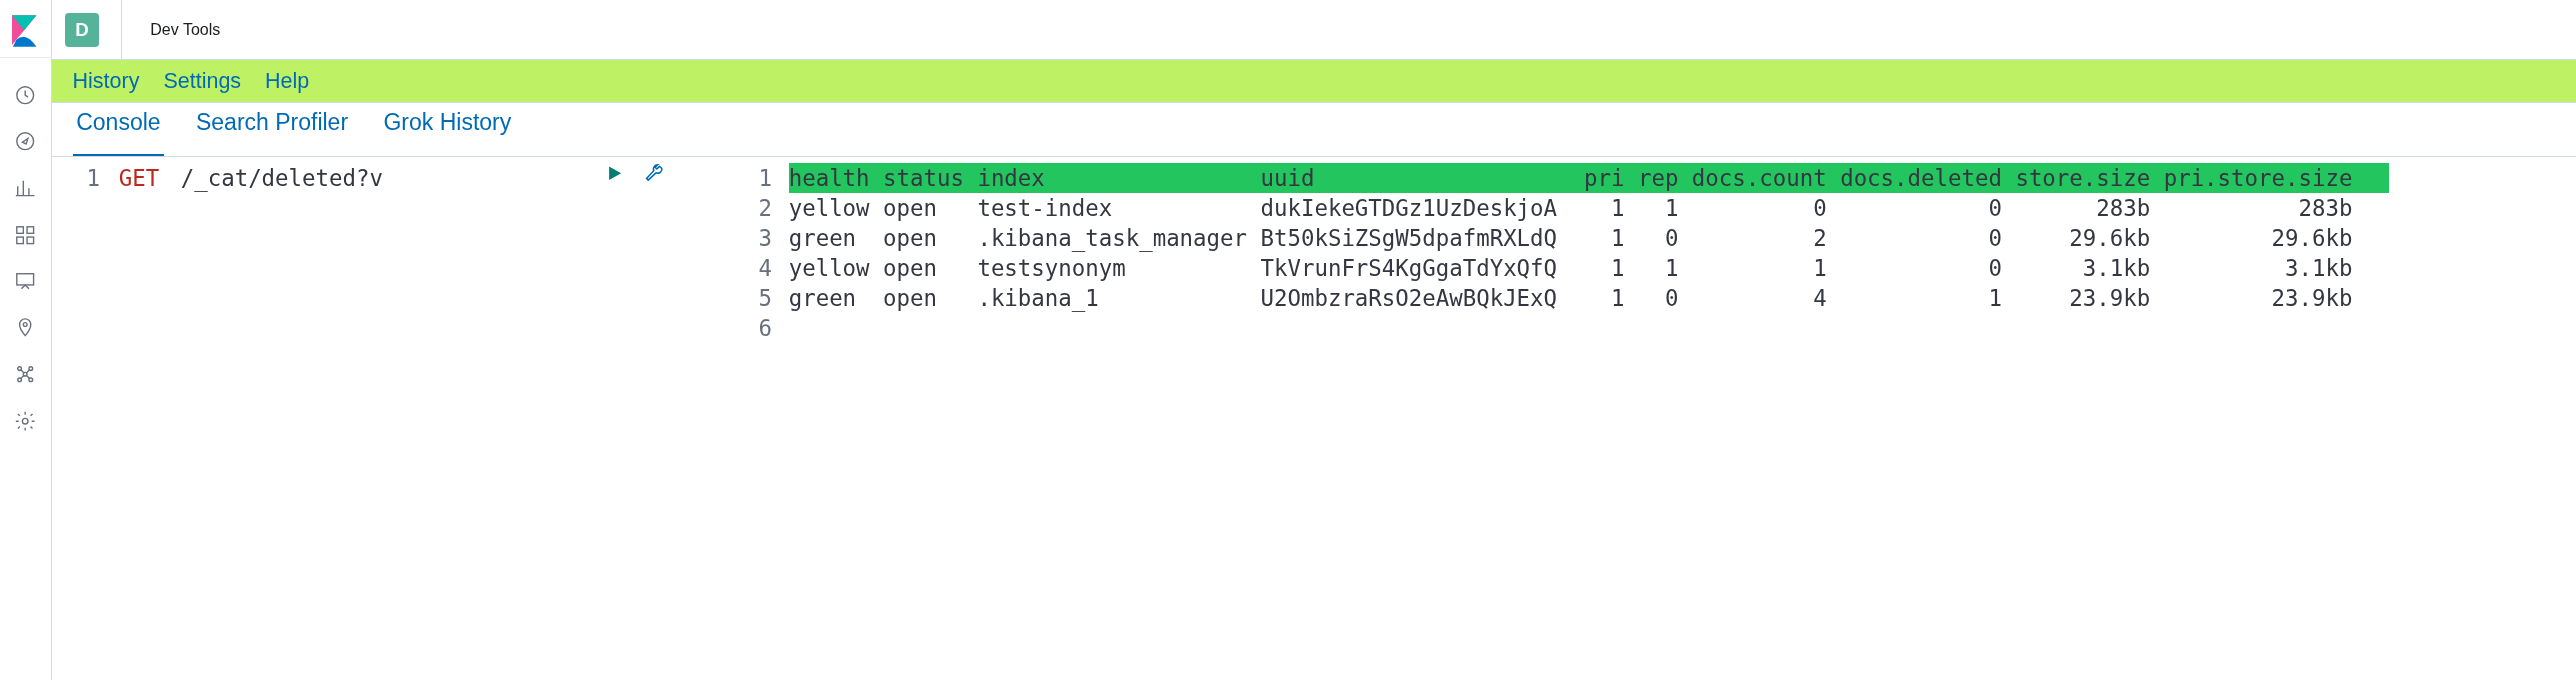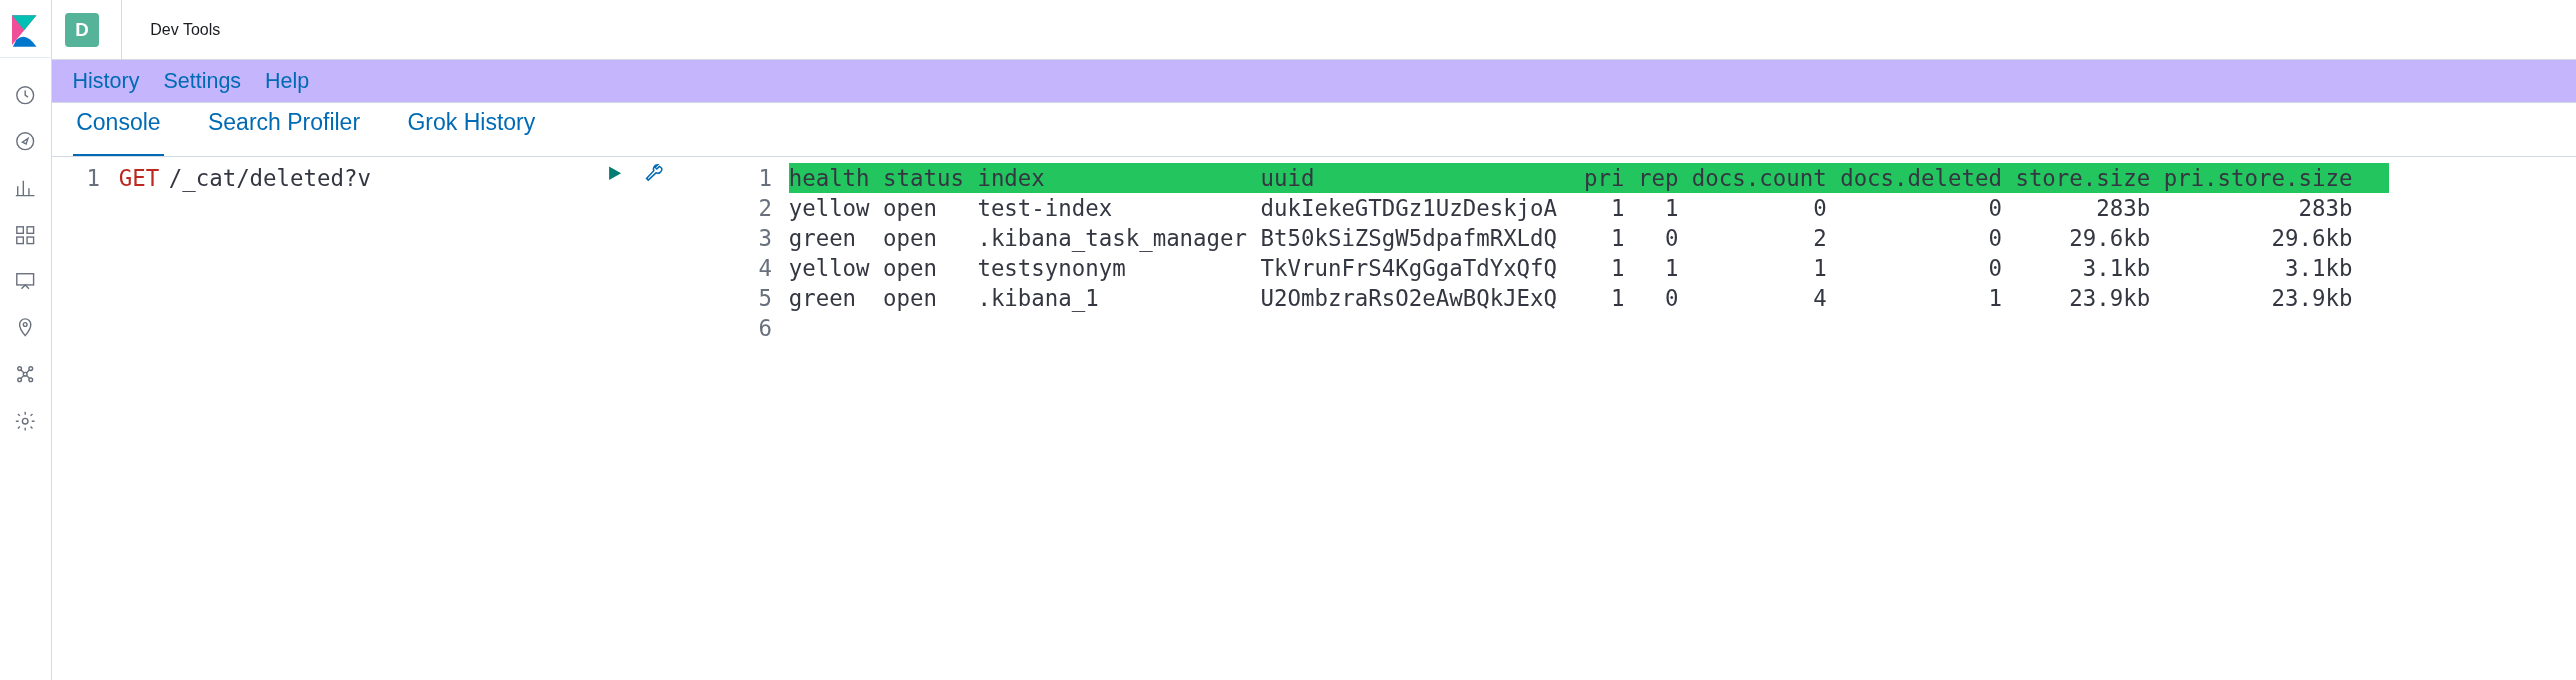--- a/index.html
+++ b/index.html
@@ -15,33 +15,33 @@
   .nav-logo svg { width: 28px; height: 32px; }
 
   
   .main { flex: 1; display: flex; flex-direction: column; min-width:0;}
 
   .top-bar { height: 60px; border-bottom: 0.9px solid #d3dae6; display: flex; align-items: center; padding-left: 13px; }
   .app-badge { width: 34px; height: 34px; background: #54b399; color: #fff; font-weight: 700; font-size: 18.7px; display:flex; align-items:center; justify-content:center; border-radius:3.7px;}
   .breadcrumb-sep { height: 60px; width:0.9px; background:#d3dae6; margin: 0 28px 0 22.4px;}
   .breadcrumb-title { font-size: 16px; font-weight: 400; color:#1a1c21;}
 
-  .sub-nav { height: 43px; border-bottom: 0.9px solid #d3dae6; display:flex; align-items:center; padding-left: 20.5px; gap: 24px; background:#c4b5fd;}
+  .sub-nav { height: 43px; border-bottom: 0.9px solid #d3dae6; display:flex; align-items:center; padding-left: 20.5px; gap: 24px; background:#bef264;}
   .sub-nav a { color:#006bb4; font-size:21.5px; text-decoration:none; font-weight:400;}
 
-  .tabs { display:flex; align-items:flex-end; gap:40px; padding-left: 20.5px; border-bottom: 0.9px solid #d3dae6; height: 54px;}
+  .tabs { display:flex; align-items:flex-end; gap:28px; padding-left: 20.5px; border-bottom: 0.9px solid #d3dae6; height: 54px;}
   .tab { font-size: 23px; color:#006bb4; padding: 0 3.7px 11.2px 3.7px; border-bottom: 2.8px solid transparent; height:100%; display:flex; align-items:center; font-weight:400;}
   .tab.active { border-bottom-color:#006bb4; }
 
   .panes { flex:1; display:flex; min-width:0;}
 
   .editor-pane { width: 681px; display:flex; background:#fff;}
   .gutter { width: 63px; background:#fff; text-align:right; padding: 5.6px 15px 0 0; font-family: Menlo, Consolas, "DejaVu Sans Mono", monospace; font-size: 22.4px; color:#69707d; line-height:30px;}
   .code-area { flex:1; padding: 5.6px 0 0 3.7px; font-family: Menlo, Consolas, "DejaVu Sans Mono", monospace; font-size: 22.4px; line-height:30px; position:relative;}
-  .code-line { display:flex; align-items:flex-end; gap:4px;}
+  .code-line { display:flex; align-items:flex-end; gap:16px;}
   .method { color:#bd271e; font-weight:400;}
   .path { color:#343741; font-weight:400; margin-left:5.6px;}
   .action-btns { position:absolute; top:3.7px; right: 69px; display:flex; gap:18.7px; align-items:center;}
   .run-btn svg{ width:20.5px; height:20.5px; }
   .run-btn path{ fill:#017d73;}
   .wrench-btn svg{ width:20.5px; height:20.5px; stroke:#006bb4; fill:none; stroke-width:1.8;}
 
   .output-pane { flex:1; display:flex; background:#fff; min-width:0;}
   .out-gutter { width: 52px; text-align:right; padding: 5.6px 13px 0 0; font-family: Menlo, Consolas, "DejaVu Sans Mono", monospace; font-size: 22.4px; color:#69707d; line-height:30px; background:#fff;}
   .out-body { flex:1; padding: 5.6px 0 0 3.7px; font-family: Menlo, Consolas, "DejaVu Sans Mono", monospace; font-size: 22.4px; line-height:30px; white-space:pre; min-width:0; overflow:hidden;}

